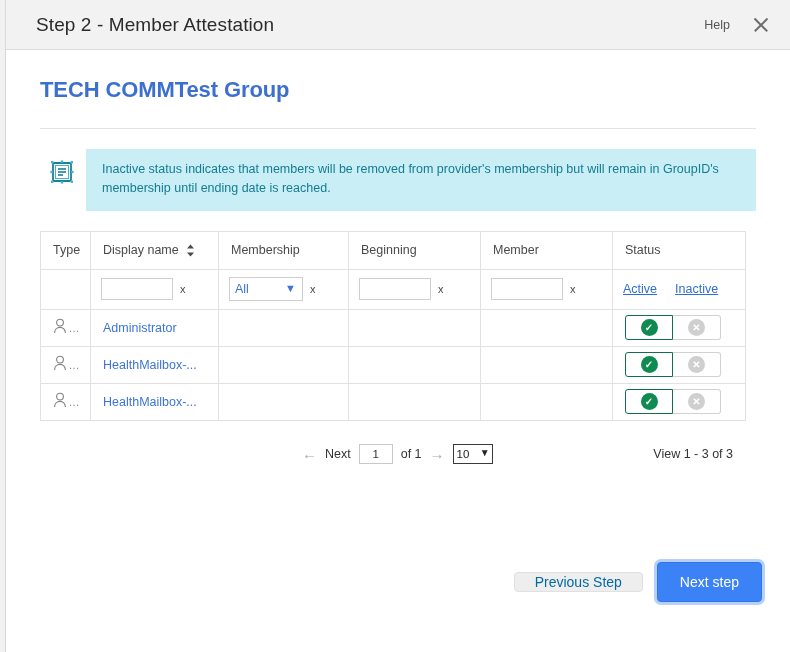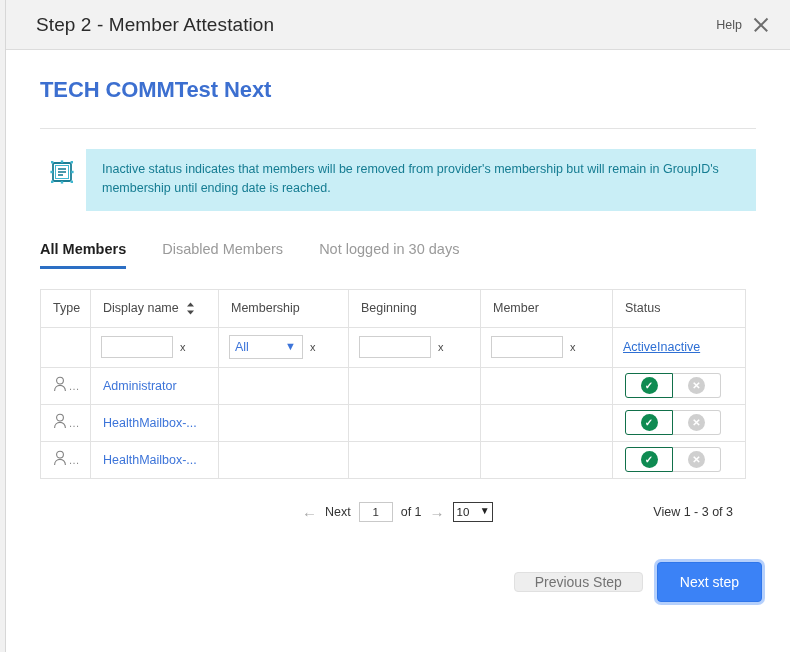--- a/index.html
+++ b/index.html
@@ -41,21 +41,21 @@
   .titlebar-title {
     font-size: 19px;
     color: #2b2b2b;
     font-weight: normal;
     flex: 1;
     letter-spacing: .1px;
   }
   .help-link {
     font-size: 12.5px;
     color: #555555;
-    margin-right: 8px;
+    margin-right: 20px;
     cursor: pointer;
   }
   .close-btn {
     width: 22px; height: 22px;
     position: relative;
     cursor: pointer;
   }
   .close-btn:before, .close-btn:after {
     content: "";
     position: absolute;
@@ -194,21 +194,21 @@
     pointer-events: none;
     color: #3c74d9;
     font-size: 11px;
   }
   .clear-x {
     color: #4a4a4a;
     font-size: 11px;
     cursor: pointer;
     user-select: none;
   }
-  .status-filter { display: flex; align-items: center; }
+  .status-filter { display: flex; align-items: center; gap: 18px; }
   .status-filter a {
     color: #2e6fd4;
     font-size: 12.5px;
     text-decoration: underline;
     cursor: pointer;
   }
 
   
   tr.data-row td { height: 37px; padding: 0 12px; }
   .type-cell { display: flex; align-items: center; gap: 1px; }
@@ -328,21 +328,21 @@
   }
   .btn {
     font-family: "Liberation Sans", sans-serif;
     font-size: 14px;
     cursor: pointer;
     border-radius: 4px;
   }
   .btn-prev {
     background: #eeeeee;
     border: 1px solid #e0e0e0;
-    color: #737373;
+    color: #0369a1;
     padding: 1px 20px;
     margin-left: 26px;
   }
   .btn-next {
     background: #3b82f6;
     border: 1px solid #2f76ea;
     color: #ffffff;
     padding: 11px 22px;
     box-shadow: 0 0 0 3px rgba(120,170,250,.55);
   }
@@ -355,21 +355,21 @@
 <div class="app">
 
   <div class="titlebar">
     <div class="titlebar-title">Step 2 - Member Attestation</div>
     <div class="help-link">Help</div>
     <div class="close-btn"></div>
   </div>
 
   <div class="content">
 
-    <div class="group-title">TECH COMMTest Next</div>
+    <div class="group-title">TECH COMMTest Group</div>
     <hr class="hr">
 
     <div class="banner-row">
       <div class="banner-icon">
         <svg width="26" height="26" viewBox="0 0 26 26" aria-hidden="true">
           <rect x="4" y="4" width="18" height="18" rx="1.5" fill="none" stroke="#1b7f96" stroke-width="1.8"></rect>
           <rect x="6.5" y="6.5" width="13" height="13" fill="none" stroke="#3fb6cf" stroke-width="1"></rect>
           <line x1="9" y1="10" x2="17" y2="10" stroke="#1b7f96" stroke-width="1.6"></line>
           <line x1="9" y1="13" x2="17" y2="13" stroke="#1b7f96" stroke-width="1.6"></line>
           <line x1="9" y1="16" x2="14" y2="16" stroke="#1b7f96" stroke-width="1.6"></line>
@@ -379,25 +379,20 @@
           <rect x="2" y="21.6" width="2.4" height="2.4" fill="#3fb6cf"></rect>
           <rect x="11.8" y="22.2" width="2.4" height="2.4" fill="#3fb6cf"></rect>
           <rect x="21.6" y="21.6" width="2.4" height="2.4" fill="#3fb6cf"></rect>
           <rect x="1.4" y="11.8" width="2.4" height="2.4" fill="#3fb6cf"></rect>
           <rect x="22.2" y="11.8" width="2.4" height="2.4" fill="#3fb6cf"></rect>
         </svg>
       </div>
       <div class="banner">Inactive status indicates that members will be removed from provider's membership but will remain in GroupID's membership until ending date is reached.</div>
     </div>
 
-    <div class="tabs">
-      <div class="tab active">All Members</div>
-      <div class="tab">Disabled Members</div>
-      <div class="tab">Not logged in 30 days</div>
-    </div>
 
     <table class="grid">
       <colgroup>
         <col class="col-type">
           <col class="col-name">
           <col class="col-member">
         <col class="col-begin">
           <col class="col-end">
           <col class="col-status">
       </colgroup>

